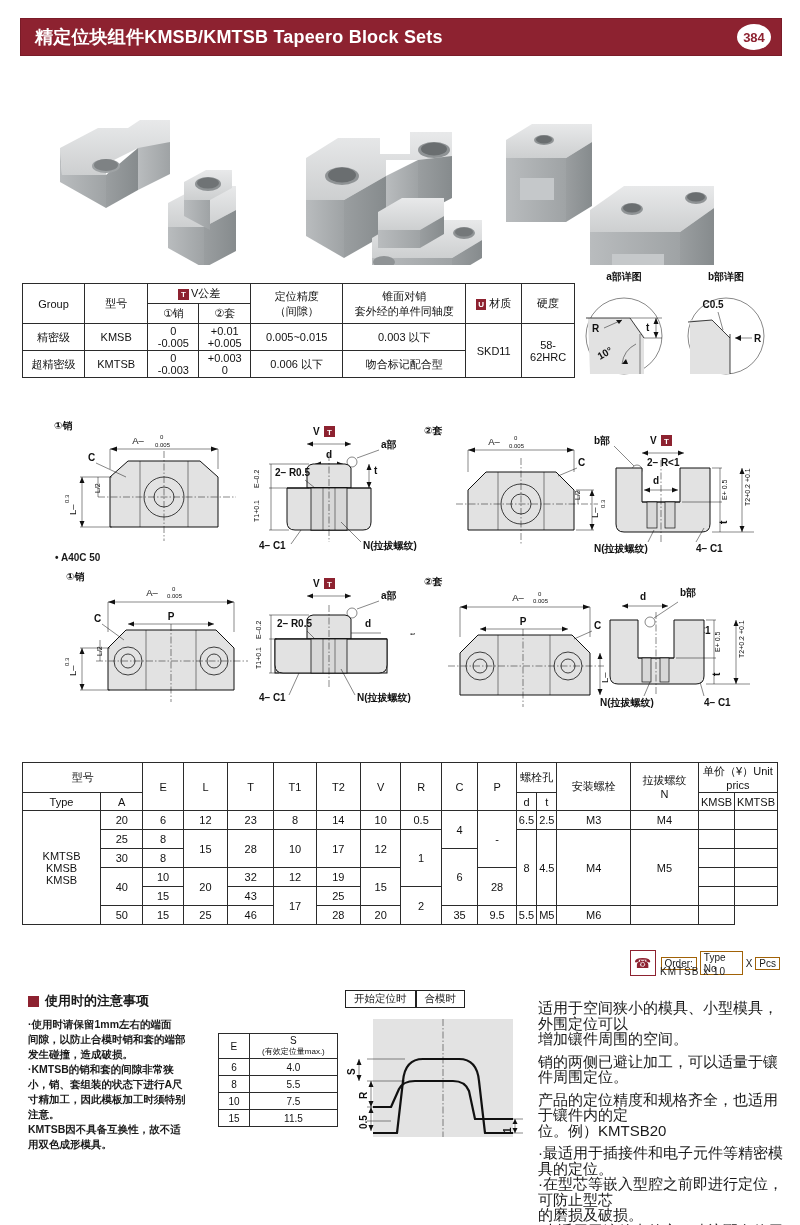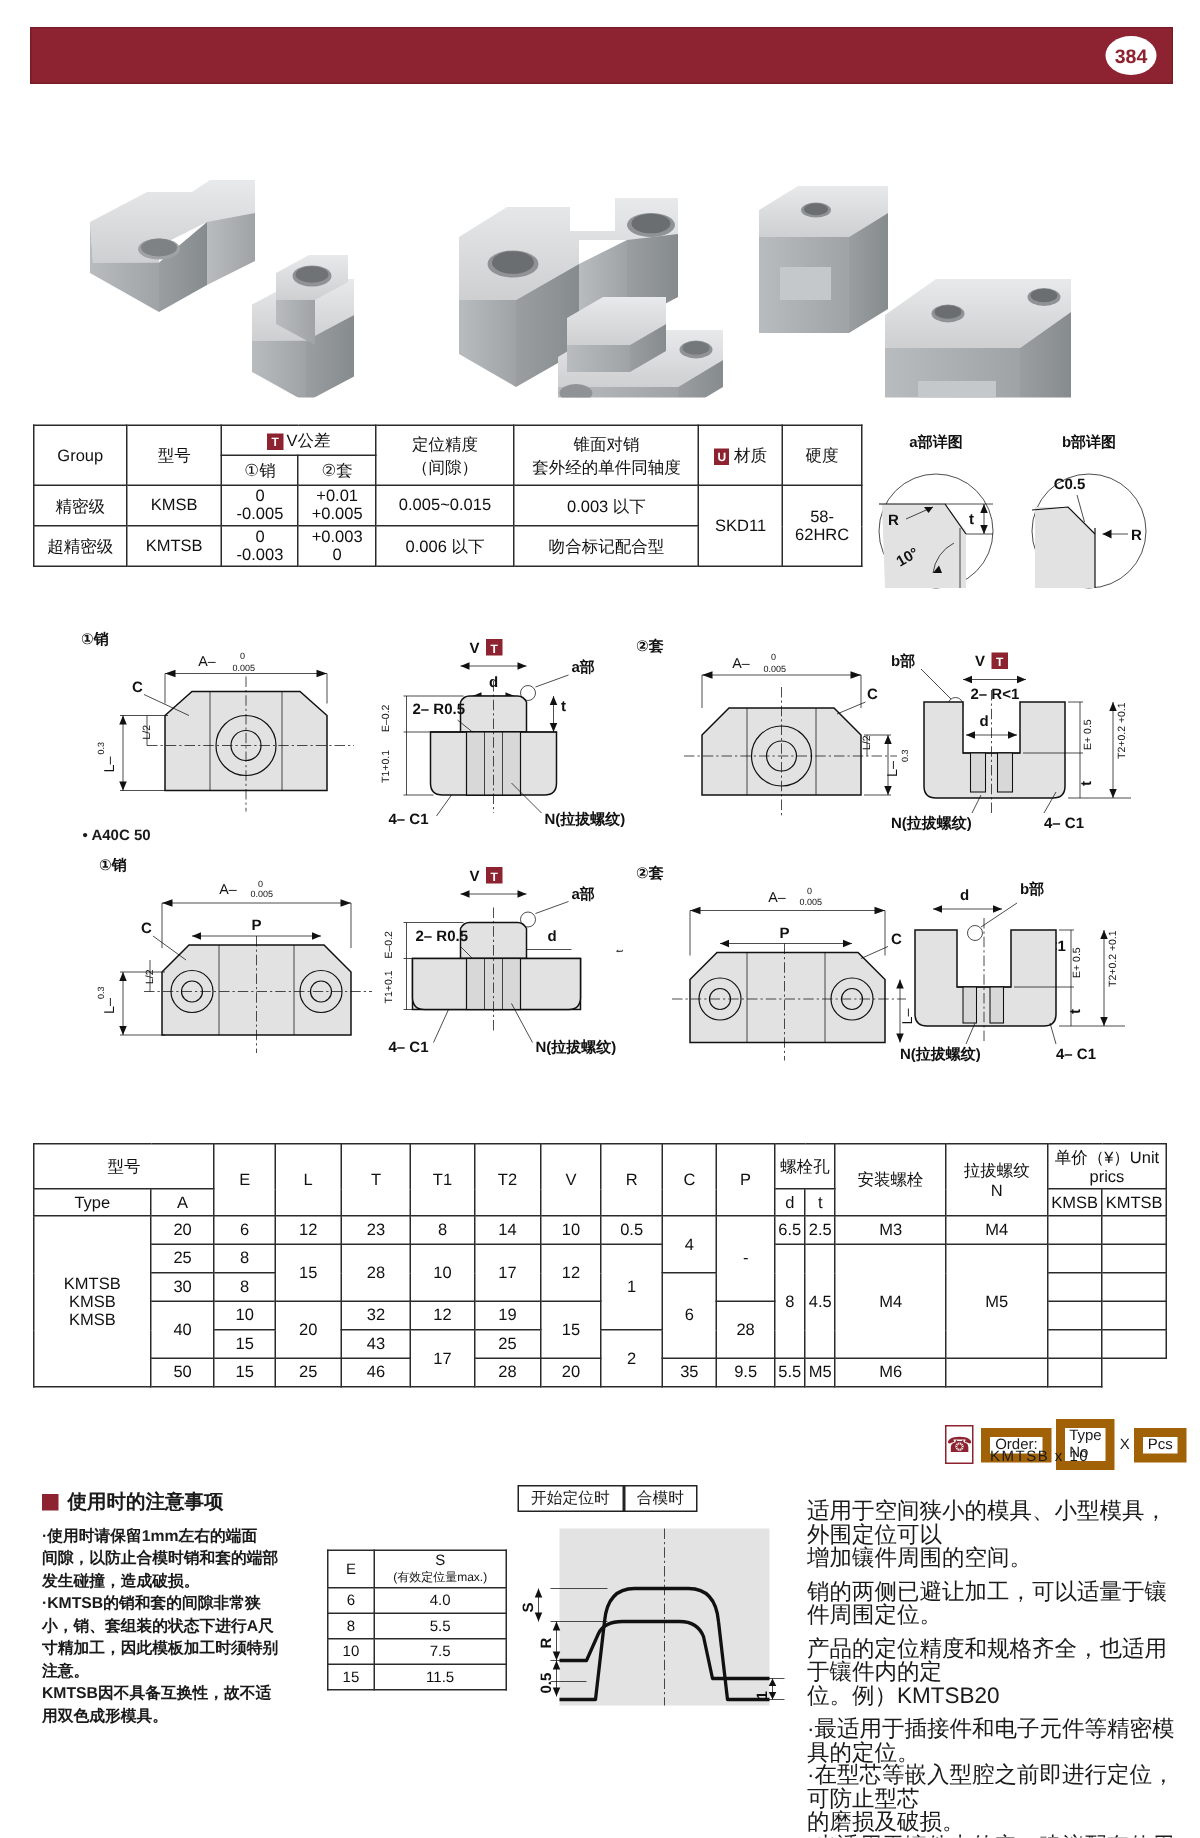--- a/index.html
+++ b/index.html
@@ -38,21 +38,21 @@
 
   
   .spec{position:absolute;left:22px;top:283px;width:553px;}
   .spec td{height:17px;}
   .tv-badge{display:inline-block;width:11px;height:11px;background:#8d2230;color:#fff;
     font-size:8px;line-height:11px;text-align:center;vertical-align:middle;margin-right:2px;font-weight:bold;}
   .u-badge{display:inline-block;width:10px;height:11px;background:#8d2230;color:#fff;
     font-size:8px;line-height:11px;text-align:center;vertical-align:middle;font-weight:bold;}
 
   
-  .details{position:absolute;left:578px;top:286px;width:205px;height:112px;}
+  .details{position:absolute;left:578px;top:268px;width:205px;height:112px;}
 
   
   .draw{position:absolute;}
   .draw svg{display:block;}
   .lbl{font-size:9.5px;font-family:"Liberation Sans",sans-serif;fill:#111;}
   .lbl-b{font-size:10px;font-weight:bold;fill:#111;}
   .lbl-s{font-size:7px;fill:#111;}
   .lbl-xs{font-size:6px;fill:#111;}
   .ln{stroke:#111;stroke-width:.8;fill:none;}
   .thin{stroke:#111;stroke-width:.5;fill:none;}
@@ -64,21 +64,21 @@
   .dims{position:absolute;left:22px;top:762px;width:756px;}
   .dims td{height:16px;font-size:11px;}
   .dims .hh{height:15px;}
 
   
   .order{position:absolute;left:630px;top:946px;width:150px;height:34px;
     display:flex;align-items:center;gap:5px;}
   .phone-ico{width:24px;height:24px;border:1.5px solid #8d2230;display:flex;
     align-items:center;justify-content:center;color:#8d2230;font-size:14px;}
   .ordtxt{font-size:10px;display:flex;align-items:center;gap:3px;}
-  .ordtxt .bx{border:6px solid #a16207;padding:0 3px;}
+  .ordtxt .bx{border:1px solid #a16207;padding:0 3px;}
   .ordsub{position:absolute;left:660px;top:966px;font-size:10px;letter-spacing:1px;}
 
   
   .sec-title{font-size:13px;font-weight:bold;display:flex;align-items:center;gap:6px;}
   .sq{width:11px;height:11px;background:#8d2230;display:inline-block;}
   .notes{position:absolute;left:28px;top:992px;width:210px;}
   .notes p{margin:0;font-size:10.5px;line-height:15px;}
   .notes .body{margin-top:7px;font-weight:bold;}
 
   .stable{position:absolute;left:218px;top:1033px;width:120px;}
@@ -92,20 +92,21 @@
   .feat p{margin:0;font-size:15px;line-height:15.5px;}
   .feat .body{margin-top:8px;}
   .feat .sp{margin-top:7px;}
 </style>
 </head>
 <body>
 
 <div class="page">
 
   <div class="hdr">
+    <div class="hdr-title">精定位块组件KMSB/KMTSB  Tapeero Block Sets</div>
     <div class="hdr-pageno">384</div>
   </div>
 
   <div class="photos">
     <svg width="760" height="195" viewBox="0 0 760 195">
       <defs>
         <linearGradient id="gTop" x1="0" y1="0" x2="0" y2="1">
           <stop offset="0" stop-color="#e8e9ea"></stop>
             <stop offset="1" stop-color="#cdcfd0"></stop>
         </linearGradient>

